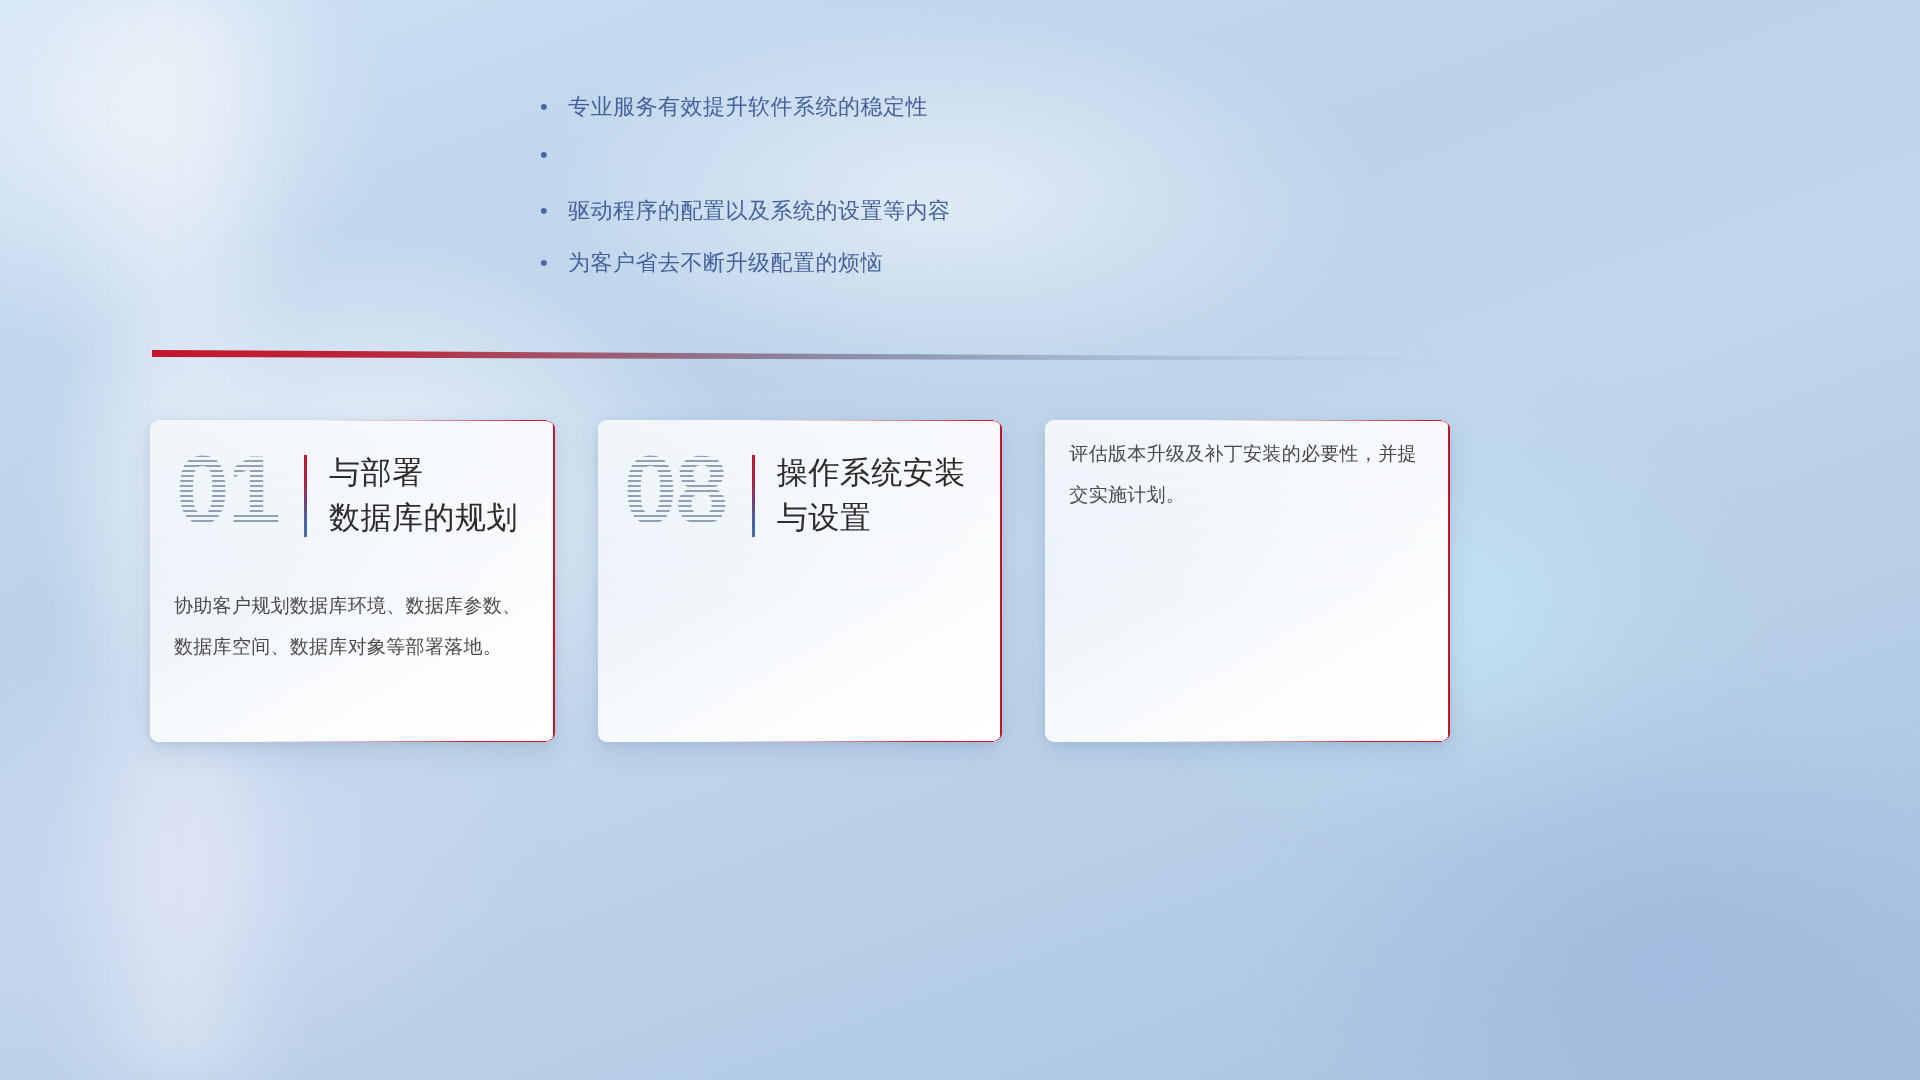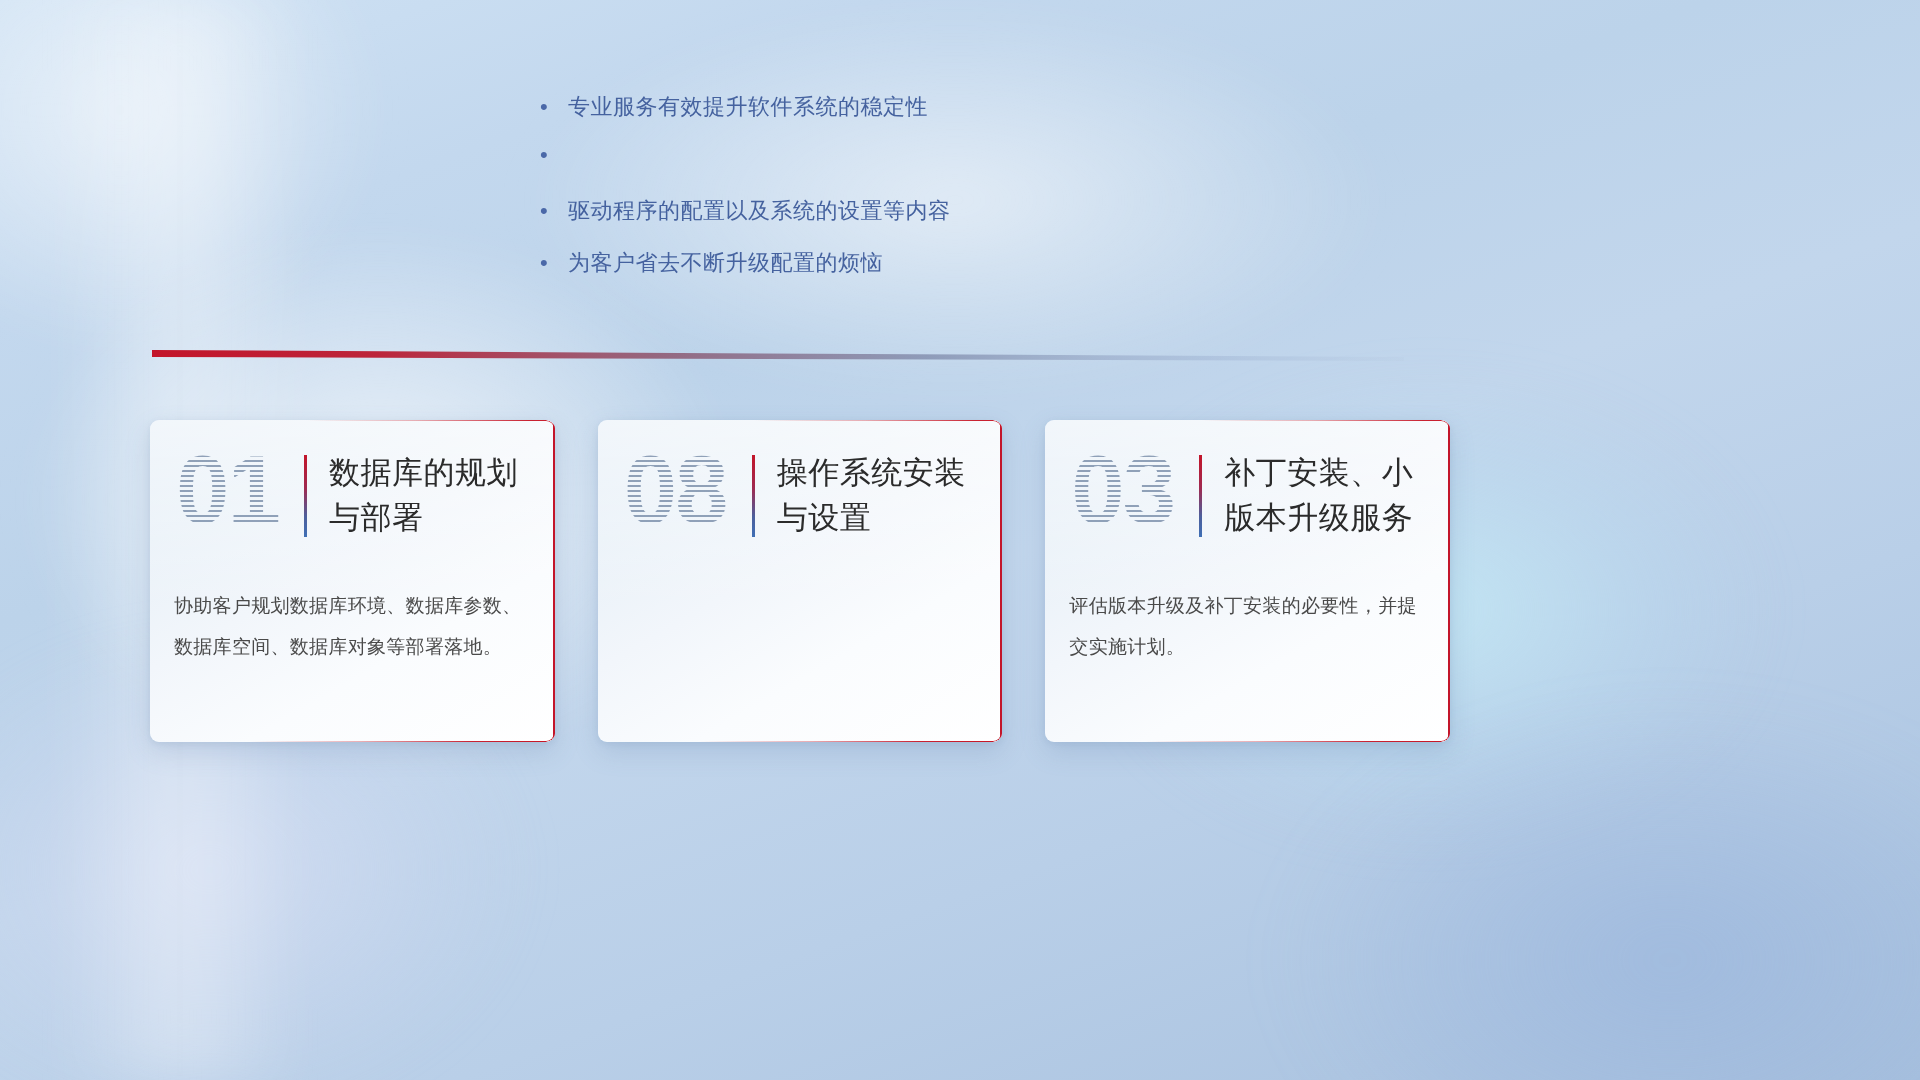--- a/index.html
+++ b/index.html
@@ -274,22 +274,22 @@
     <div class="card">
       <div class="card-inner-gloss"></div>
       <div class="card-edge"></div>
       <div class="card-edge-right"></div>
       <div class="card-head">
         <div class="card-num">
           <span>01</span>
         </div>
         <div class="card-bar"></div>
         <div class="card-title">
+          <div>与部署</div>
           <div>数据库的规划</div>
-          <div>与部署</div>
         </div>
       </div>
       <div class="card-body">协助客户规划数据库环境、数据库参数、数据库空间、数据库对象等部署落地。</div>
     </div>
 
     <div class="card">
       <div class="card-inner-gloss"></div>
       <div class="card-edge"></div>
       <div class="card-edge-right"></div>
       <div class="card-head">
@@ -301,27 +301,17 @@
           <div>操作系统安装</div>
           <div>与设置</div>
         </div>
       </div>
     </div>
 
     <div class="card">
       <div class="card-inner-gloss"></div>
       <div class="card-edge"></div>
       <div class="card-edge-right"></div>
-      <div class="card-head">
-        <div class="card-num">
-          <span>03</span>
-        </div>
-        <div class="card-bar"></div>
-        <div class="card-title">
-          <div>补丁安装、小</div>
-          <div>版本升级服务</div>
-        </div>
-      </div>
       <div class="card-body">评估版本升级及补丁安装的必要性，并提交实施计划。</div>
     </div>
 
   </div>
 </div>
 
 </body></html>

